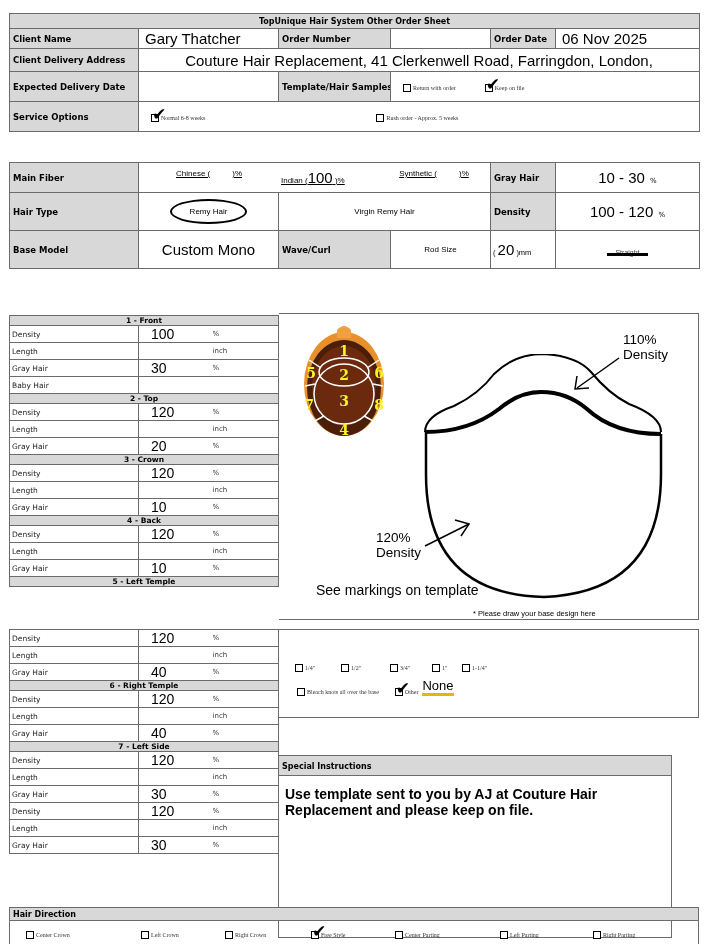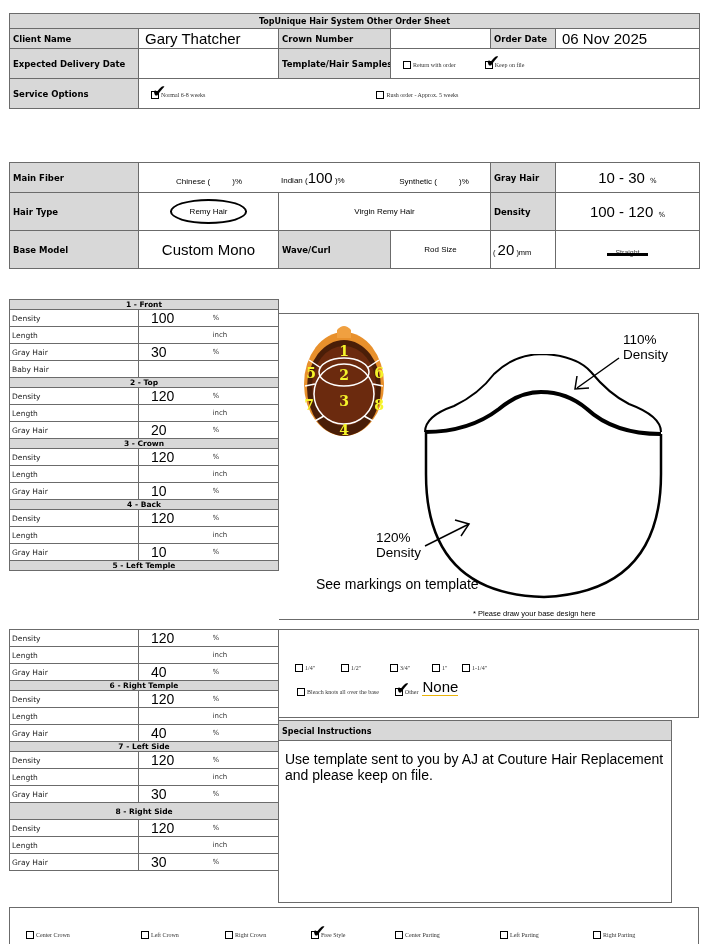--- a/index.html
+++ b/index.html
@@ -44,24 +44,28 @@
       <col style="width:65px">
       <col style="width:144px">
   </colgroup>
   <tbody>
       <tr style="height:15px">
     <td colspan="6" class="hdr">TopUnique Hair System Other Order Sheet</td>
   </tr>
   <tr style="height:20px">
     <td class="lbl">Client Name</td>
     <td class="val" style="padding-left:6px">Gary Thatcher</td>
-    <td class="lbl">Crown Number</td>
+    <td class="lbl">Order Number</td>
     <td class="val"></td>
     <td class="lbl">Order Date</td>
     <td class="val" style="padding-left:6px">06 Nov 2025</td>
+  </tr>
+  <tr style="height:23px">
+    <td class="lbl">Client Delivery Address</td>
+    <td colspan="5" class="val center">Couture Hair Replacement, 41 Clerkenwell Road, Farringdon, London,</td>
   </tr>
   <tr style="height:30px">
     <td class="lbl">Expected Delivery Date</td>
     <td class="val"></td>
     <td class="lbl">Template/Hair Samples</td>
     <td colspan="3" style="padding-left:12px">
       <span class="opt">
         <span class="cb"></span>
         <span class="tiny-serif">Return with order</span>
       </span>
@@ -97,21 +101,21 @@
       <col style="width:140px">
       <col style="width:112px">
       <col style="width:100px">
       <col style="width:65px">
       <col style="width:144px">
   </colgroup>
   <tbody>
       <tr style="height:30px">
     <td class="lbl">Main Fiber</td>
     <td colspan="3" style="border-right:1px solid #6b6b6b">
-      <div style="display:flex; align-items:flex-end; font-size:8px; font-family:'Liberation Sans',sans-serif;">
+      <div style="display:flex; align-items:flex-start; font-size:8px; font-family:'Liberation Sans',sans-serif;text-decoration:underline;">
         <span style="width:140px; text-align:center;">
           <span>Chinese (</span><span style="display:inline-block;width:22px"></span><span>)%</span>
         </span>
         <span style="width:100px; padding-left:2px;">
           <span>Indian (</span><span style="font-size:15px">100</span><span> </span><span>)%</span>
         </span>
         <span style="width:110px; text-align:center;">
           <span>Synthetic (</span><span style="display:inline-block;width:22px"></span><span>)%</span>
         </span>
       </div>
@@ -147,21 +151,21 @@
     <td class="center">
       <span style="position:relative; display:inline-block; font-size:7px; color:#444; font-family:'Liberation Sans',sans-serif;">
         <span>Straight</span>
         <span style="position:absolute; left:-8px; right:-8px; top:50%; height:3px; background:#000;"></span>
       </span>
     </td>
   </tr>
 </tbody>
   </table>
 
-<table class="abs zone" style="left:9px; top:299px; width:269px;">
+<table class="abs zone" style="left:9px; top:315px; width:269px;">
   <colgroup>
       <col style="width:129px">
       <col style="width:74px">
       <col style="width:66px">
     </colgroup>
   <tbody>
       <tr>
         <td colspan="3" class="zh">1 - Front</td>
       </tr>
   <tr>
@@ -291,21 +295,21 @@
   </svg>
 
   <div class="abs" style="left:344px; top:18px; font-family:'Liberation Sans',sans-serif; font-size:13.5px; line-height:15px;">
     <div>110%</div>
     <div>Density</div>
   </div>
   <div class="abs" style="left:97px; top:216px; font-family:'Liberation Sans',sans-serif; font-size:13.5px; line-height:15px;">
     <div>120%</div>
     <div>Density</div>
   </div>
-  <div class="abs" style="left:37px; top:262px; font-family:'Liberation Sans',sans-serif; font-size:14px;text-align:center;">See markings on template</div>
+  <div class="abs" style="left:37px; top:268px; font-family:'Liberation Sans',sans-serif; font-size:14px;text-align:center;">See markings on template</div>
   <div class="abs" style="left:194px; top:295px; font-family:'Liberation Sans',sans-serif; font-size:7.5px;">* Please draw your base design here</div>
 </div>
 
 <table class="abs zone" style="left:9px; top:629px; width:269px;">
   <colgroup>
       <col style="width:129px">
       <col style="width:74px">
       <col style="width:66px">
     </colgroup>
   <tbody>
@@ -357,23 +361,20 @@
         <td class="zv"></td>
         <td class="zu">inch</td>
       </tr>
   <tr>
         <td class="zl">Gray Hair</td>
         <td class="zv">30</td>
         <td class="zu">%</td>
       </tr>
 
   <tr>
-        <td colspan="3" class="zh" style="height:17px">8 - Right Side</td>
-      </tr>
-  <tr>
         <td class="zl">Density</td>
         <td class="zv">120</td>
         <td class="zu">%</td>
       </tr>
   <tr>
         <td class="zl">Length</td>
         <td class="zv"></td>
         <td class="zu">inch</td>
       </tr>
   <tr>
@@ -410,31 +411,32 @@
   <div style="position:absolute; left:18px; top:58px; display:flex; align-items:flex-end;">
     <span class="opt">
         <span class="cb"></span>
         <span class="tiny-serif">Bleach knots all over the base</span>
       </span>
     <span class="opt" style="margin-left:16px">
       <span class="cb checked">
           <span class="check-mark">✔</span>
         </span>
       <span class="tiny-serif">Other</span>
-      <span style="font-family:'Liberation Sans',sans-serif; font-size:15px; border-bottom:1px solid #eab308; margin-left:2px; margin-top:-10px;">None</span>
+      <span style="font-family:'Liberation Sans',sans-serif; font-size:13px; border-bottom:3px solid #eab308; margin-left:2px; margin-top:-10px;">None</span>
     </span>
   </div>
 </div>
 
-<div class="abs" style="left:278px; top:720px; width:394px; height:183px; border:1px solid #6b6b6b; border-top:none;">
+<div class="abs" style="left:278px; top:755px; width:394px; height:183px; border:1px solid #6b6b6b; border-top:none;">
   <div class="lbl" style="height:21px; line-height:21px; border-bottom:1px solid #6b6b6b; border-top:1px solid #6b6b6b; font-size:8px;">Special Instructions</div>
-  <div style="padding:10px 6px; white-space:normal; font-family:'Liberation Sans',sans-serif; font-size:14px; line-height:16px; width:410px;">Use template sent to you by AJ at Couture Hair Replacement and please keep on file.</div>
+  <div style="padding:10px 6px; white-space:normal; font-family:'Liberation Sans',sans-serif; font-size:14px; line-height:16px; width:410px;font-weight:bold;">Use template sent to you by AJ at Couture Hair Replacement and please keep on file.</div>
 </div>
 
 <div class="abs" style="left:9px; top:907px; width:690px; height:40px; border:1px solid #6b6b6b;">
+  <div class="lbl" style="height:13px; line-height:13px; border-bottom:1px solid #6b6b6b; font-size:8px;">Hair Direction</div>
   <div style="position:absolute; left:16px; top:23px; width:670px; height:12px;">
     <span class="opt abs" style="left:0px">
         <span class="cb"></span>
         <span class="tiny-serif">Center Crown</span>
       </span>
     <span class="opt abs" style="left:115px">
         <span class="cb"></span>
         <span class="tiny-serif">Left Crown</span>
       </span>
     <span class="opt abs" style="left:199px">

